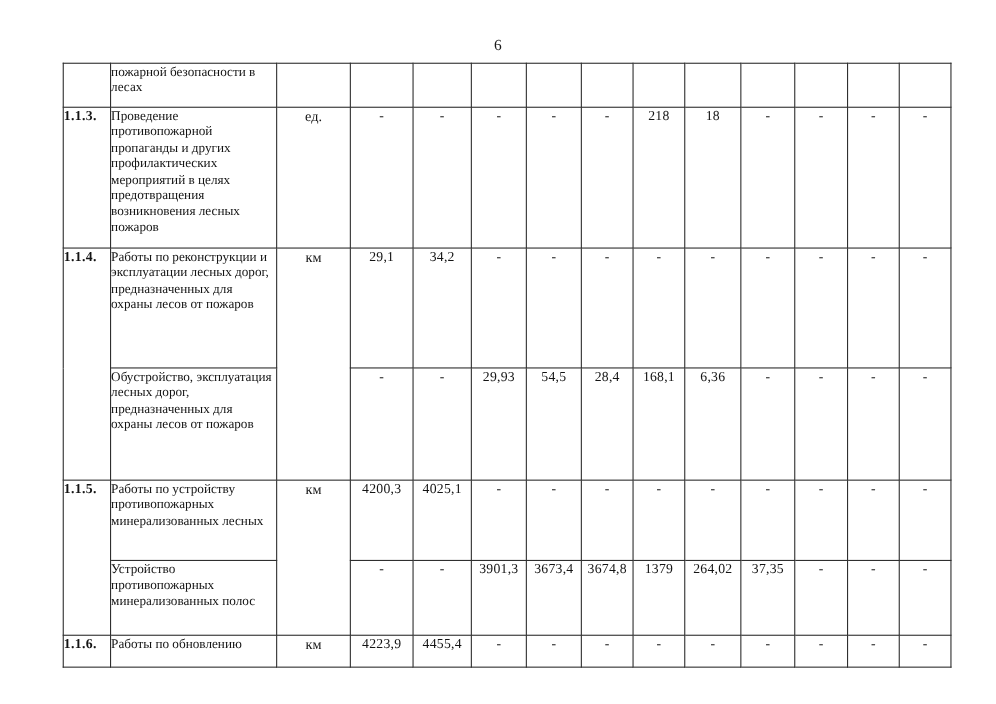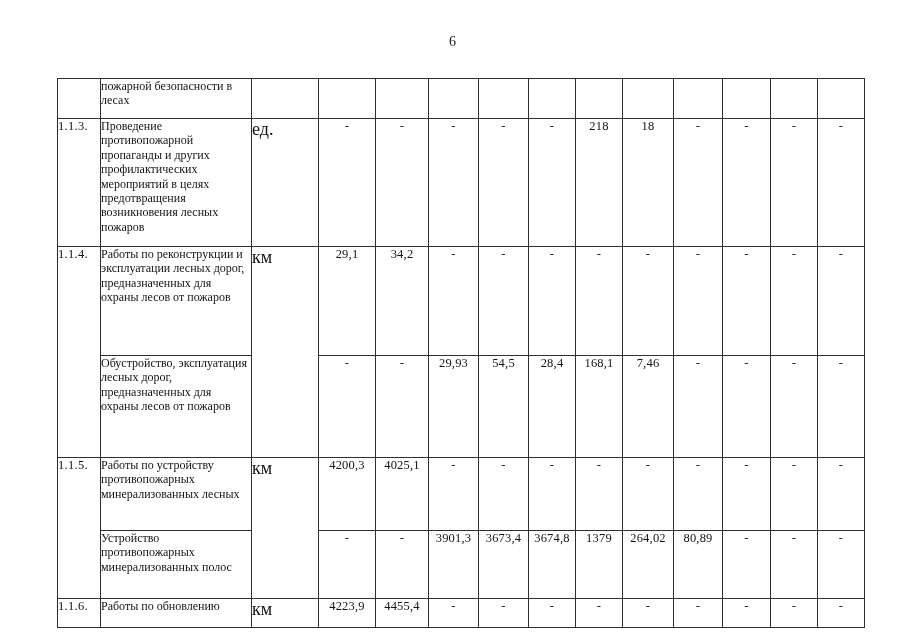--- a/index.html
+++ b/index.html
@@ -19,44 +19,46 @@
     position: absolute;
     top: 34px;
     left: 0;
     width: 905px;
     text-align: center;
     font-size: 14px;
     color: #1a1a1a;
   }
   table.doc-table {
     position: absolute;
-    top: 78px;
+    top: 57px;
     left: 57px;
     border-collapse: collapse;
     table-layout: fixed;
     width: 807px;
   }
   .doc-table td {
     border: 1.5px solid #2f2f2f;
     vertical-align: top;
     padding: 0;
     overflow: hidden;
   }
   .num-cell {
     font-size: 12.5px;
     padding: 3px 2px 0 5px;
     letter-spacing: 0.3px;
+    font-weight: bold;
   }
   .desc-cell {
     font-size: 12px;
     line-height: 1.2;
     padding: 3px 3px 2px 7px;
   }
   .unit-cell {
-    font-size: 18px;
+    text-align: center;
+    font-size: 13px;
     padding-top: 5px;
   }
   .val-cell {
     text-align: center;
     font-size: 12.5px;
     padding-top: 5px;
     letter-spacing: 0.2px;
   }
 </style>
 </head>
@@ -135,21 +137,21 @@
     </tr>
 
     <tr style="height:102px">
       <td class="desc-cell">Обустройство, эксплуатация лесных дорог, предназначенных для охраны лесов от пожаров</td>
       <td class="val-cell">-</td>
       <td class="val-cell">-</td>
       <td class="val-cell">29,93</td>
       <td class="val-cell">54,5</td>
       <td class="val-cell">28,4</td>
       <td class="val-cell">168,1</td>
-      <td class="val-cell">7,46</td>
+      <td class="val-cell">6,36</td>
       <td class="val-cell">-</td>
       <td class="val-cell">-</td>
       <td class="val-cell">-</td>
       <td class="val-cell">-</td>
     </tr>
 
     <tr style="height:73px">
       <td class="num-cell" rowspan="2">1.1.5.</td>
       <td class="desc-cell">Работы по устройству противопожарных минерализованных лесных</td>
       <td class="unit-cell" rowspan="2">км</td>
@@ -168,21 +170,21 @@
 
     <tr style="height:68px">
       <td class="desc-cell">Устройство противопожарных минерализованных полос</td>
       <td class="val-cell">-</td>
       <td class="val-cell">-</td>
       <td class="val-cell">3901,3</td>
       <td class="val-cell">3673,4</td>
       <td class="val-cell">3674,8</td>
       <td class="val-cell">1379</td>
       <td class="val-cell">264,02</td>
-      <td class="val-cell">80,89</td>
+      <td class="val-cell">37,35</td>
       <td class="val-cell">-</td>
       <td class="val-cell">-</td>
       <td class="val-cell">-</td>
     </tr>
 
     <tr style="height:29px">
       <td class="num-cell">1.1.6.</td>
       <td class="desc-cell">Работы по обновлению</td>
       <td class="unit-cell">км</td>
       <td class="val-cell">4223,9</td>

